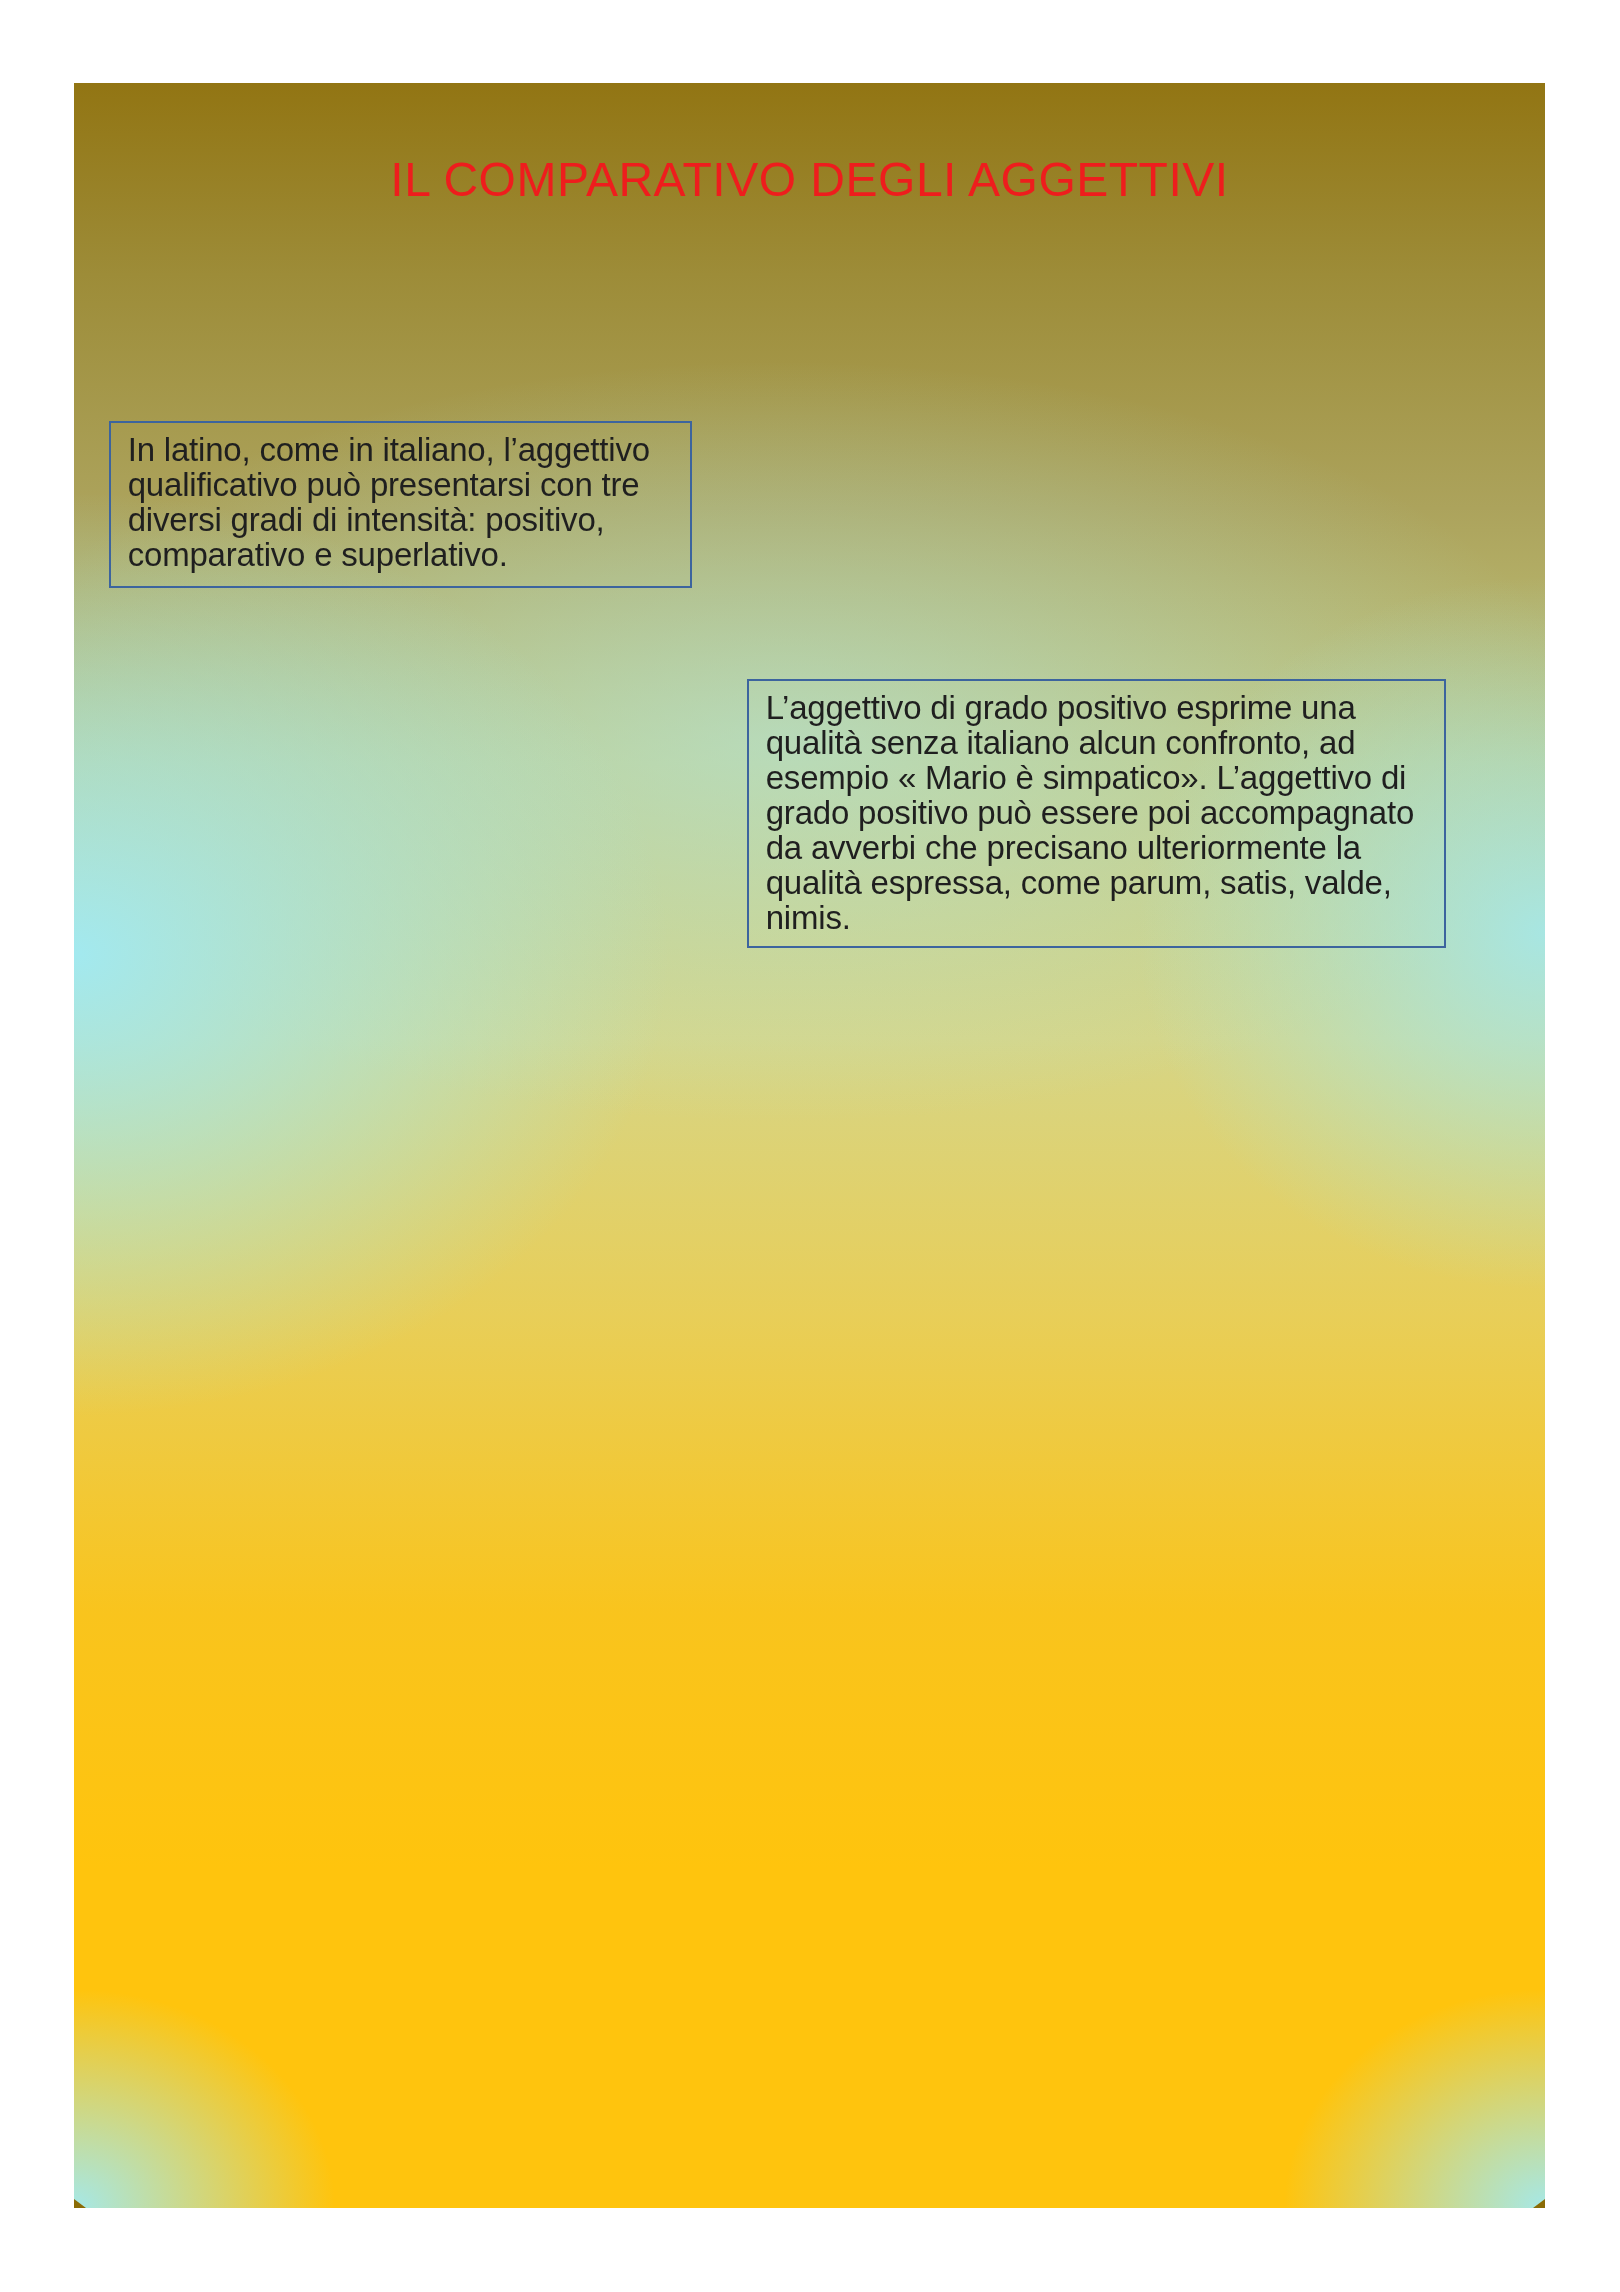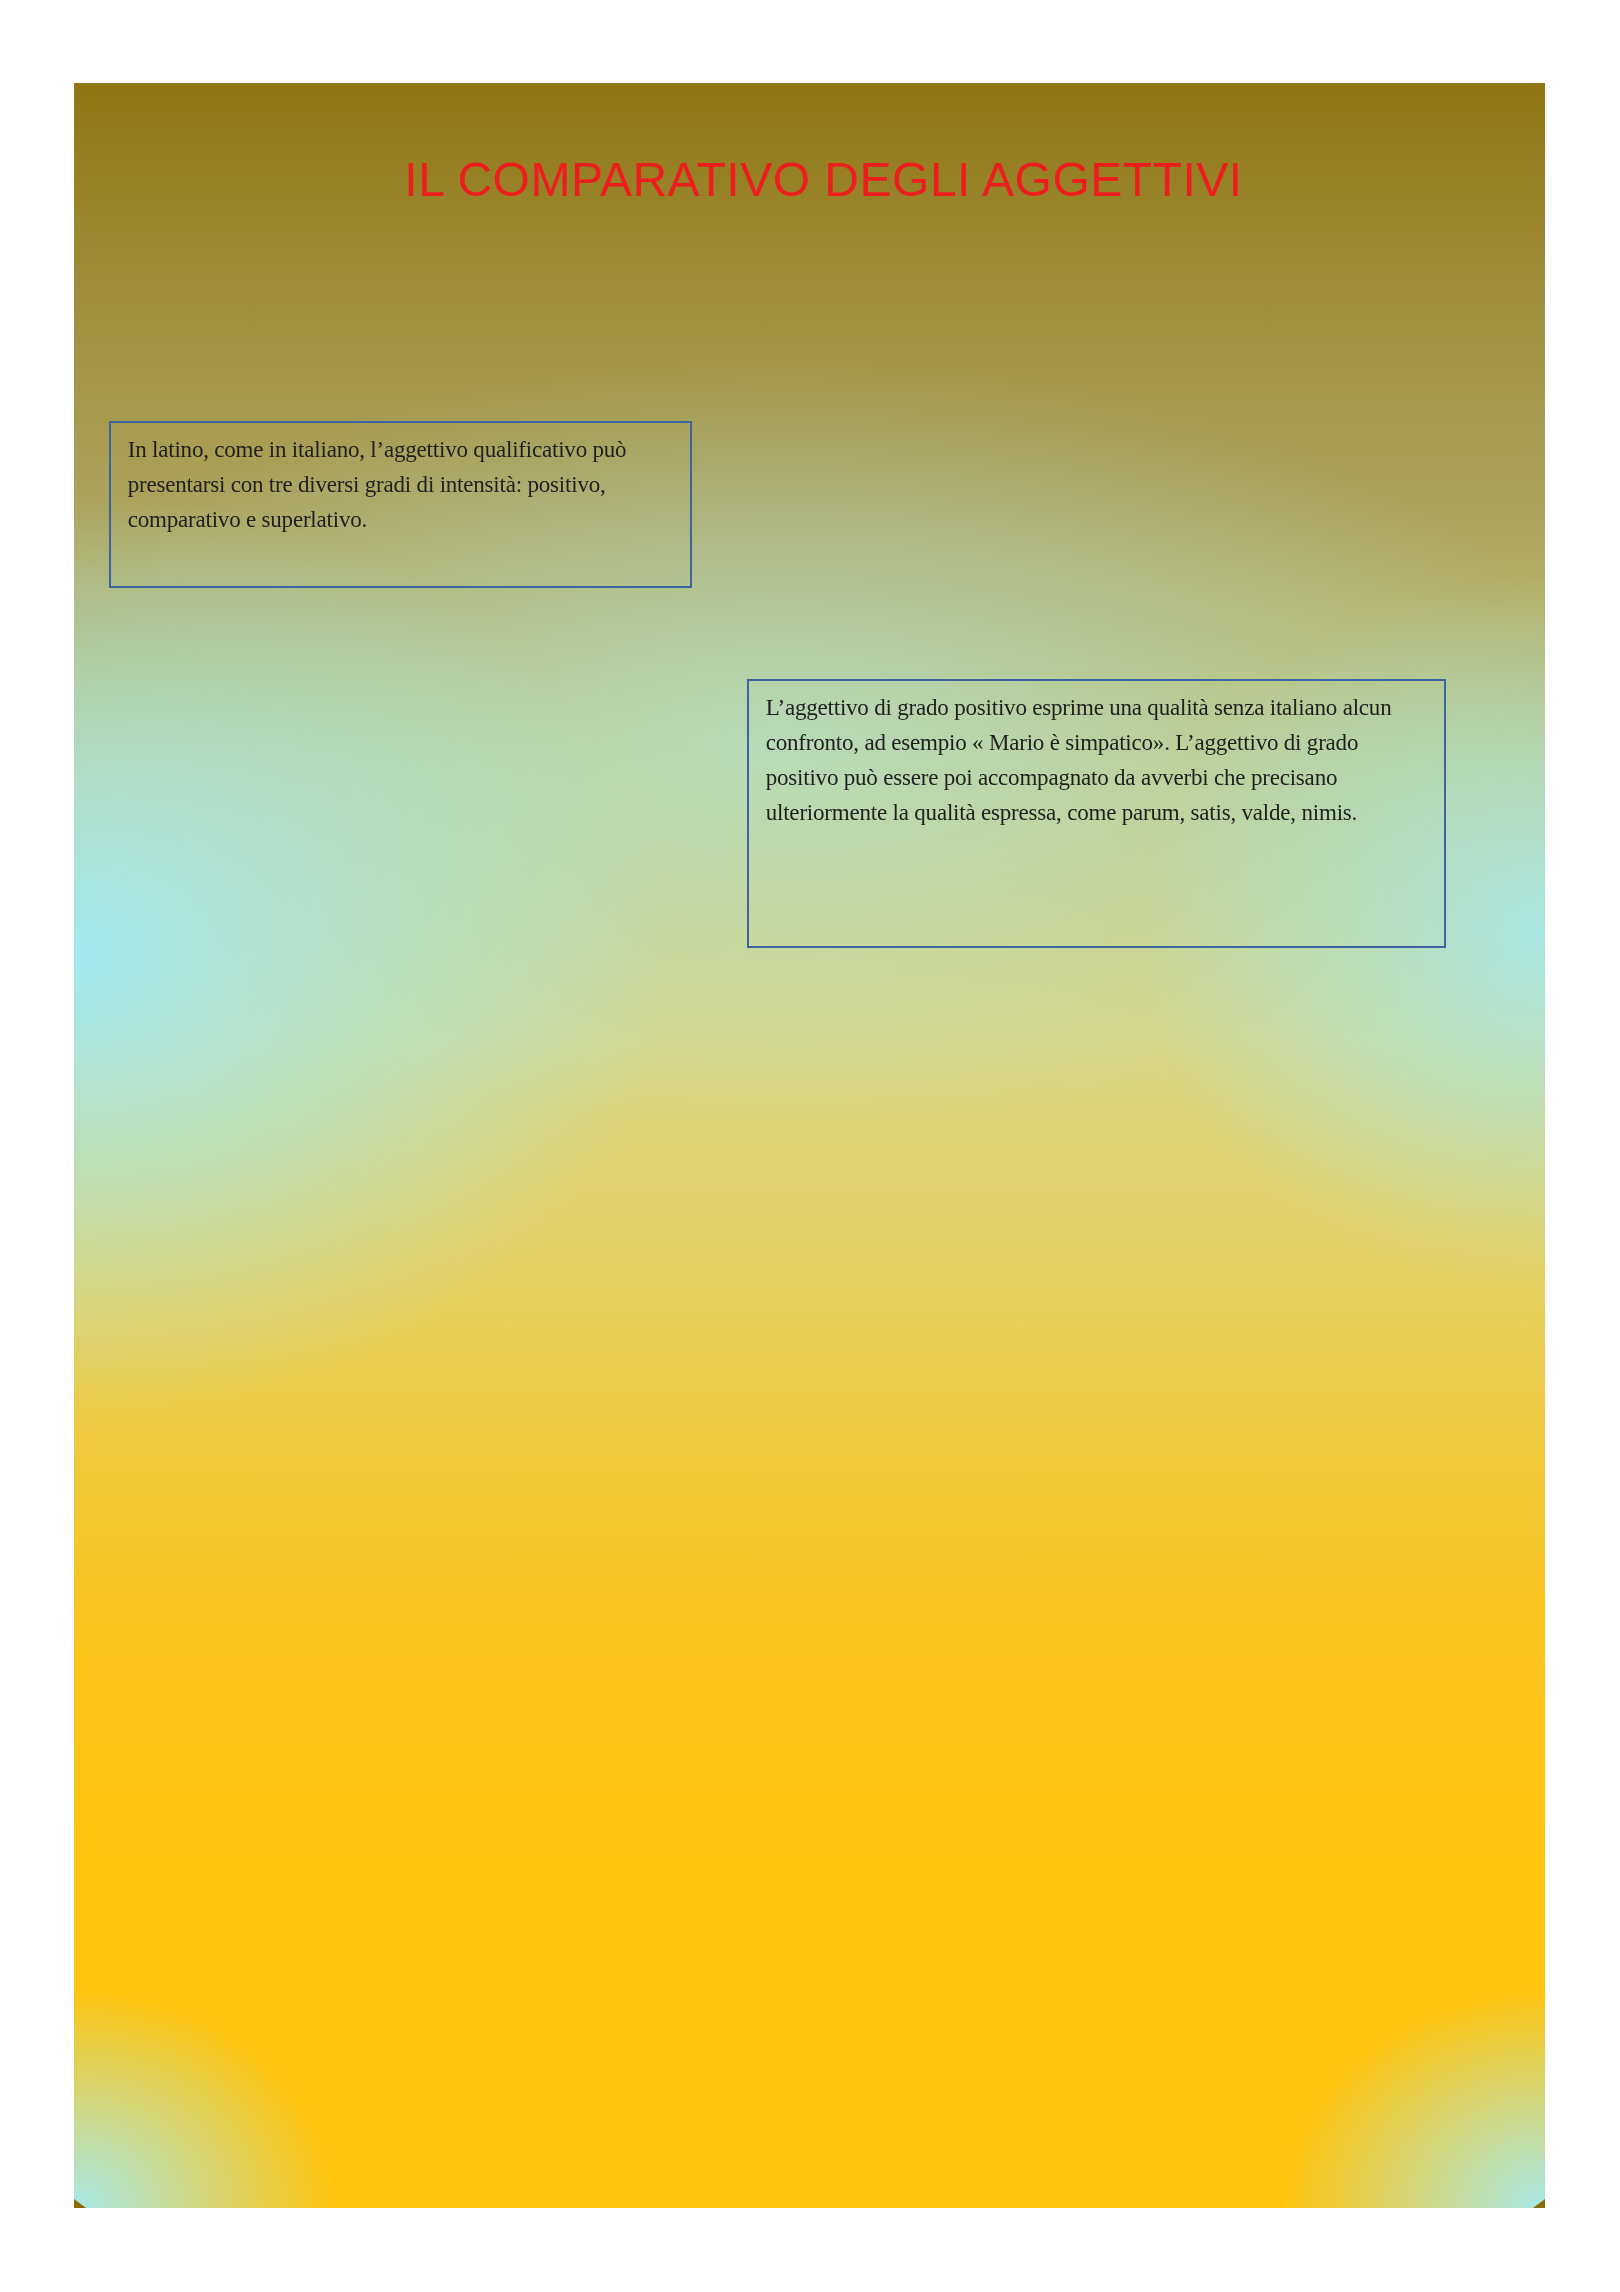--- a/index.html
+++ b/index.html
@@ -39,36 +39,34 @@
     top: 67px;
     left: 0;
     width: 100%;
     margin: 0;
     text-align: center;
     font-size: 48px;
     font-weight: normal;
     line-height: 59px;
     letter-spacing: 0.5px;
     color: var(--title-red, #EE1D1D);
-    padding-left: 14px;
   }
   .textbox {
     position: absolute;
     border: 2.9px solid var(--box-border-blue, #3C649E);
     box-sizing: border-box;
     background: transparent;
   }
   .textbox p {
     margin: 0;
     padding: 8.8px 13.7px 0 16.7px;
-    font-size: 23px;
+    font-size: 33px;
     line-height: 35px;
     letter-spacing: -0.2px;
     color: var(--body-text, #1F1F1F);
-    font-family: Liberation Serif, serif;
   }
   .box-1 { left: 35px;  top: 338px;  width: 583px; height: 167px; }
   .box-2 { left: 673px; top: 596px;  width: 699px; height: 269px; }
   .box-3 { left: 48px;  top: 980px; width: 567px; height: 164px; }
   .box-4 { left: 784px; top: 1215px; width: 565px; height: 198px; }
   .fold {
     position: absolute;
     bottom: 0;
     width: 0;
     height: 0;

